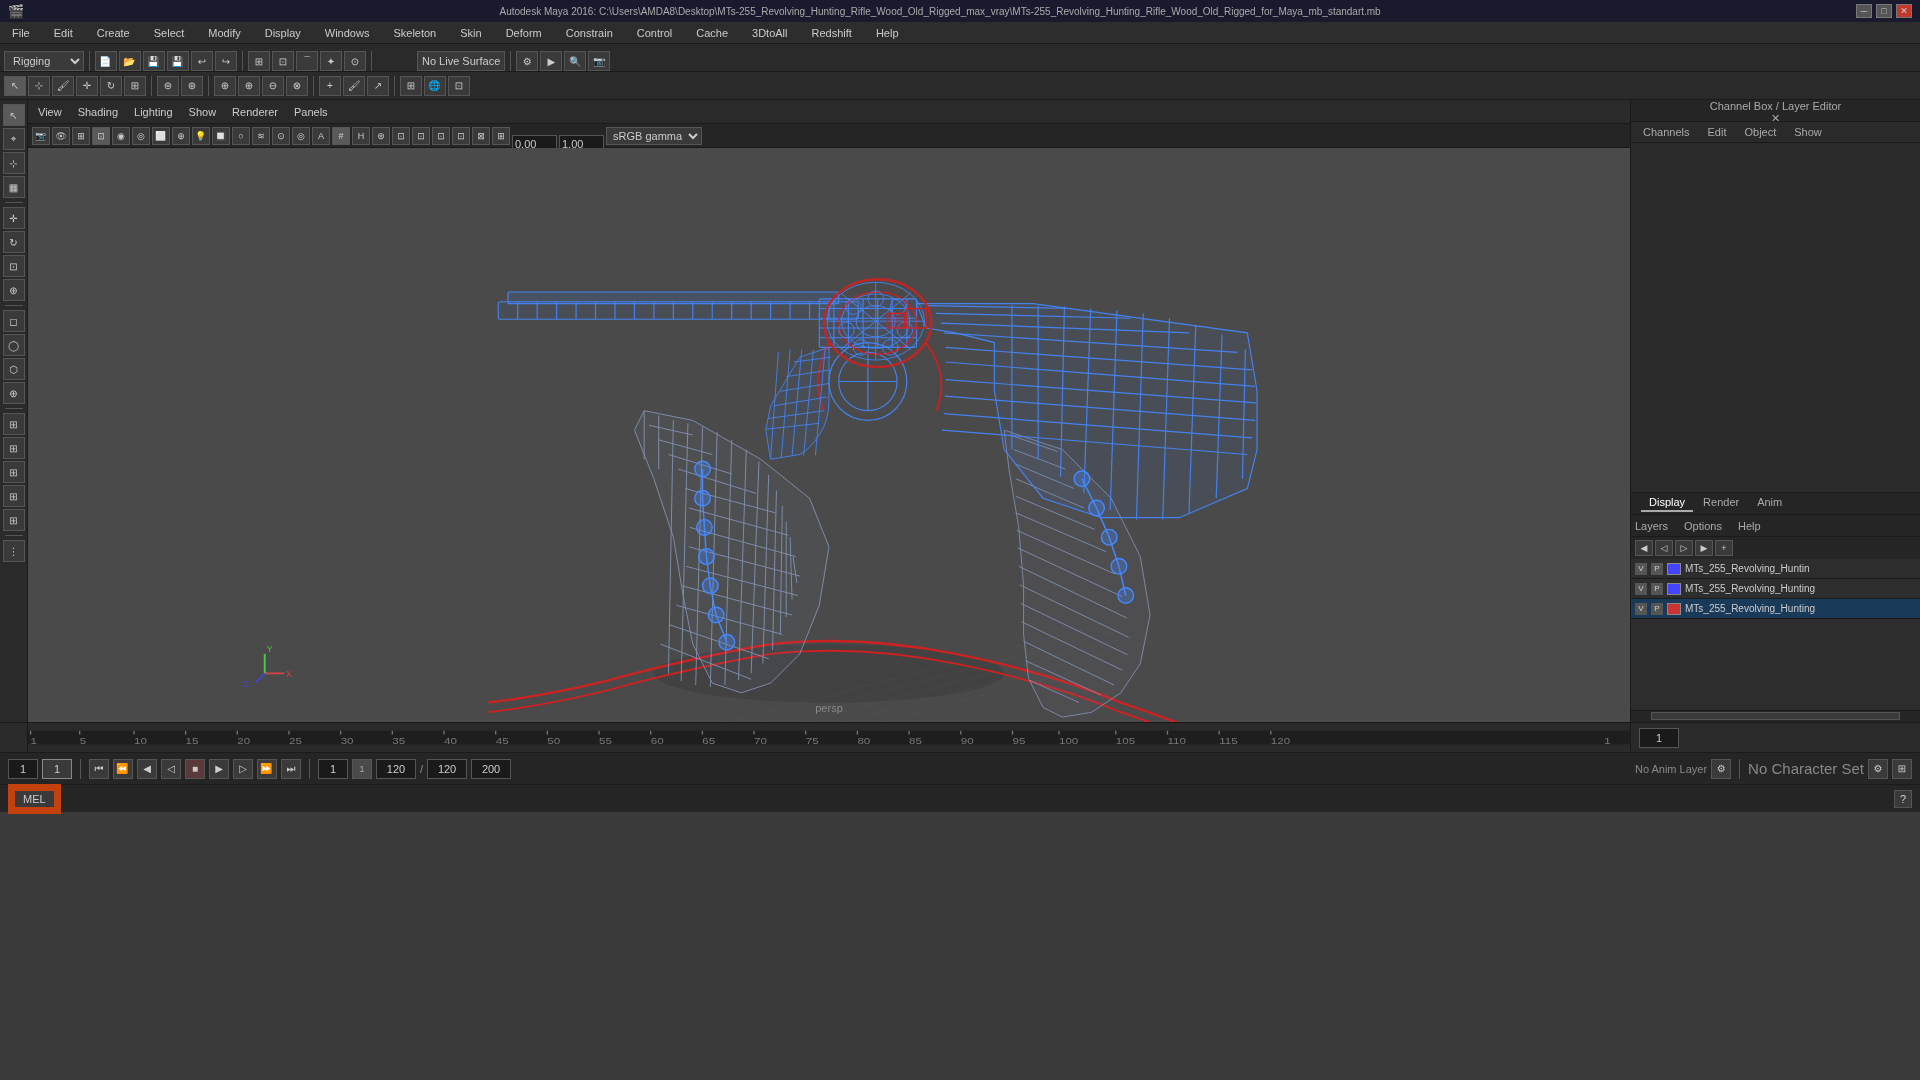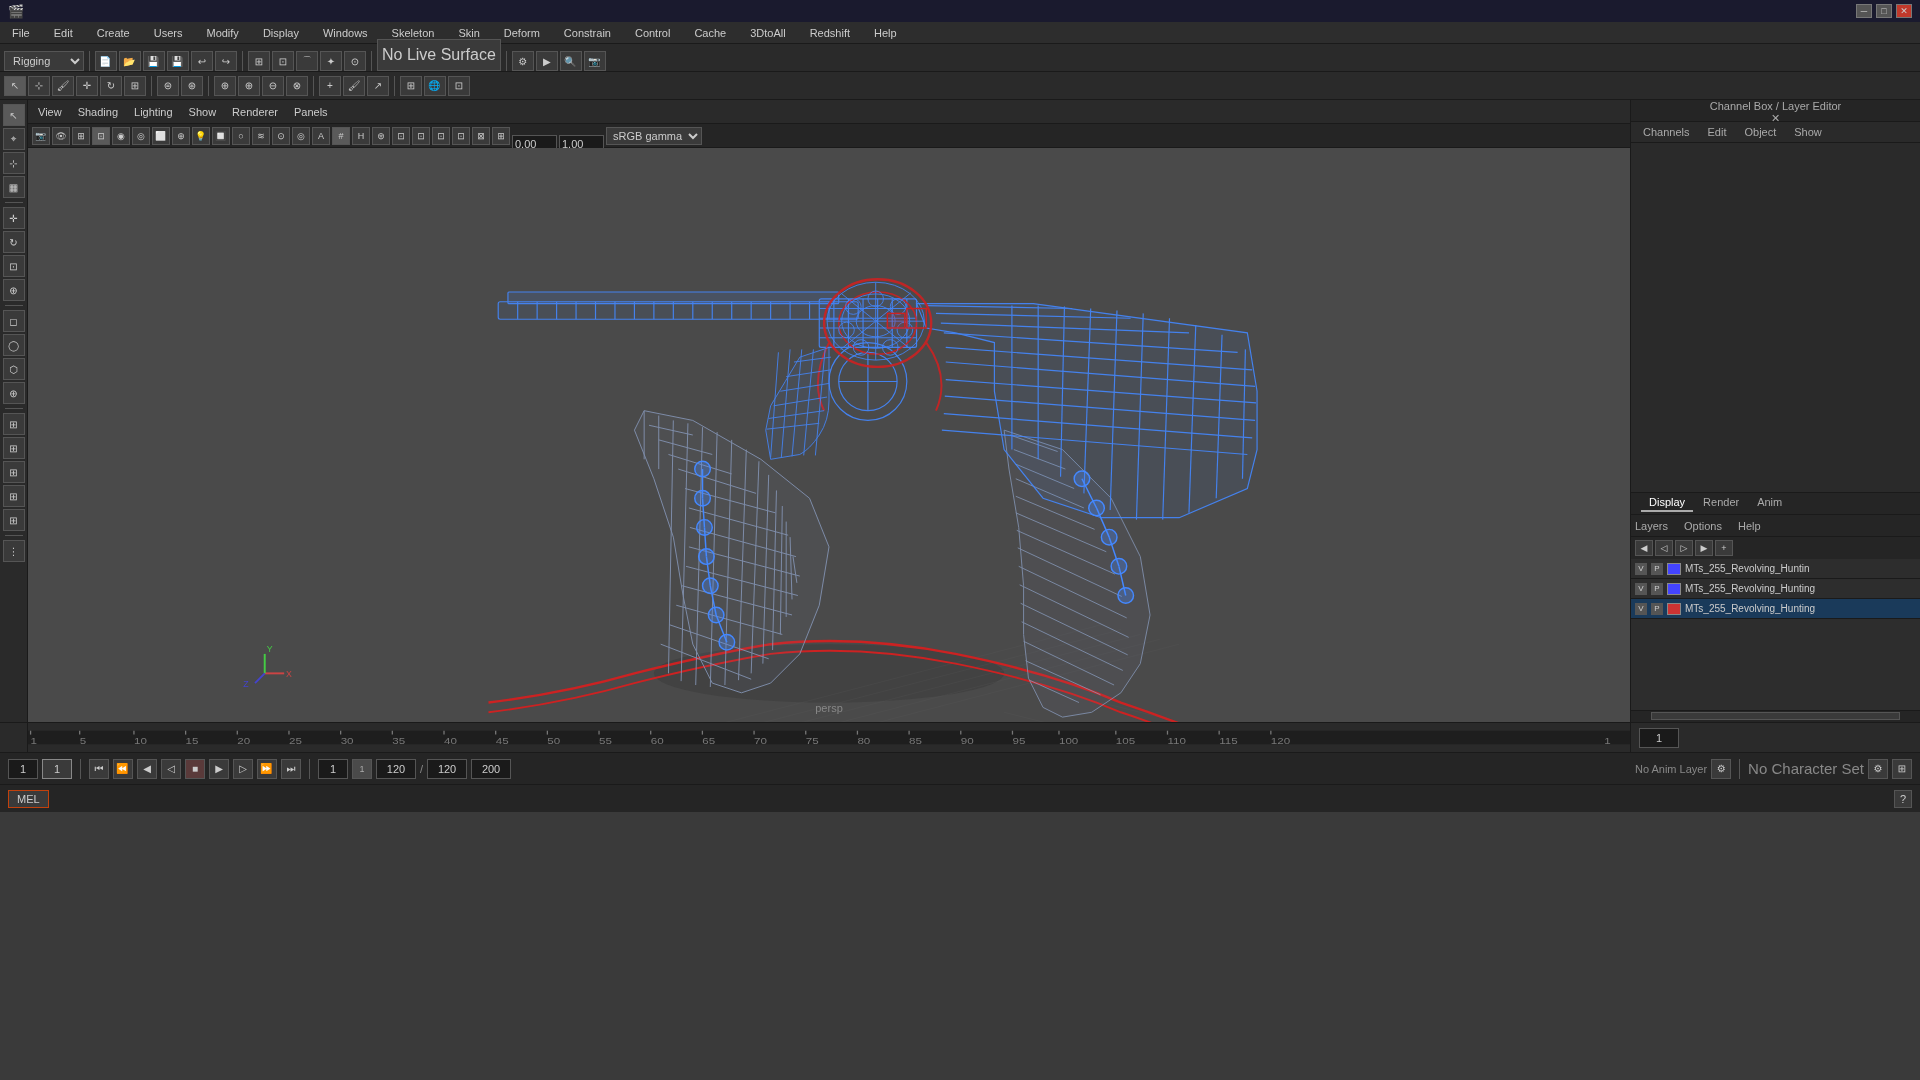--- a/index.html
+++ b/index.html
@@ -53,21 +53,21 @@
     .tb-btn {
       width: 22px; height: 20px;
       background: #3a3a3a;
       border: 1px solid #555;
       color: #ccc;
       display: flex; align-items: center; justify-content: center;
       cursor: pointer;
       font-size: 10px;
     }
     .tb-sep { width: 1px; height: 20px; background: #555; margin: 0 3px; }
-    .tb-label { color: #ccc; padding: 0 4px; font-size: 16px; background: #3a3a3a; border: 1px solid #555; height: 32px; display: flex; align-items: center; }
+    .tb-label { color: #ccc; padding: 0 4px; font-size: 11px; background: #3a3a3a; border: 1px solid #555; height: 20px; display: flex; align-items: center; margin-left: 40px; }
 
     
     #toolbar2 {
       height: 28px;
       background: #2a2a2a;
       display: flex;
       align-items: center;
       padding: 0 4px;
       gap: 2px;
       border-bottom: 1px solid #1a1a1a;
@@ -329,21 +329,21 @@
       height: 28px;
       background: #252525;
       display: flex;
       align-items: center;
       padding: 0 8px;
       gap: 8px;
       border-top: 1px solid #1a1a1a;
     }
     .status-mode {
       background: #3a3a3a;
-      border: 1px solid #c2410c;
+      border: 7px solid #c2410c;
       padding: 2px 8px;
       color: #ccc;
       font-size: 11px;
     }
     .status-text { color: #aaa; font-size: 11px; flex: 1; }
 
     
     #layer-scrollbar {
       height: 12px;
       background: #252525;
@@ -356,32 +356,33 @@
       height: 8px;
       background: #3a3a3a;
       border: 1px solid #555;
     }
   </style>
 </head>
 <body>
 
 <div id="titlebar">
   <span style="font-size:13px;">🎬</span>
+  <span id="titlebar-title-text" style="font-size:10px;overflow:hidden;white-space:nowrap;text-overflow:ellipsis;max-width:1600px;">Autodesk Maya 2016: C:\Users\AMDA8\Desktop\MTs-255_Revolving_Hunting_Rifle_Wood_Old_Rigged_max_vray\MTs-255_Revolving_Hunting_Rifle_Wood_Old_Rigged_for_Maya_mb_standart.mb</span>
   <div id="titlebar-controls">
     <div class="title-btn">─</div>
     <div class="title-btn">□</div>
     <div class="title-btn" style="background:#c0392b;">✕</div>
   </div>
 </div>
 
 <div id="menubar">
   <span class="menu-item">File</span>
   <span class="menu-item">Edit</span>
   <span class="menu-item">Create</span>
-  <span class="menu-item">Users</span>
+  <span class="menu-item">Select</span>
   <span class="menu-item">Modify</span>
   <span class="menu-item">Display</span>
   <span class="menu-item">Windows</span>
   <span class="menu-item">Skeleton</span>
   <span class="menu-item">Skin</span>
   <span class="menu-item">Deform</span>
   <span class="menu-item">Constrain</span>
   <span class="menu-item">Control</span>
   <span class="menu-item">Cache</span>
   <span class="menu-item">3DtoAll</span>

